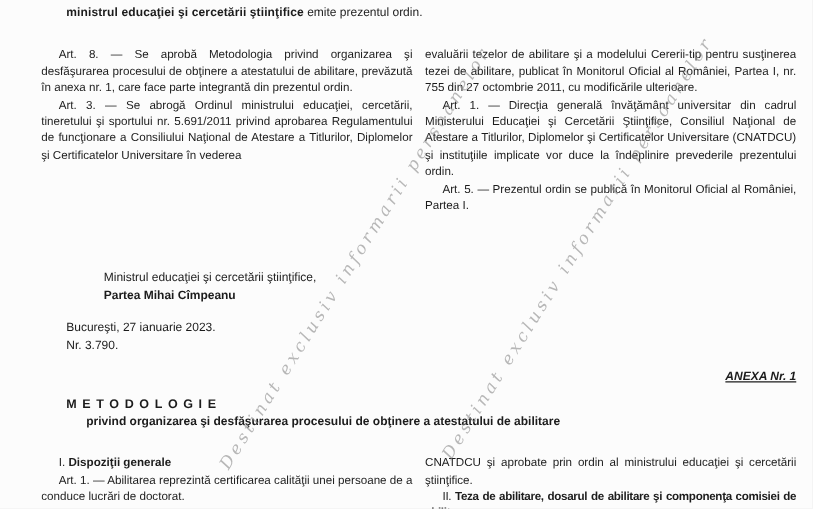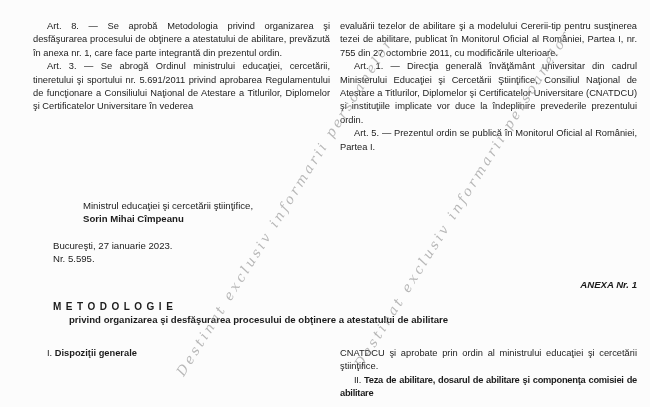--- a/index.html
+++ b/index.html
@@ -19,21 +19,21 @@
   .ind{text-indent:14px;}
   .intro{margin:0;padding-top:4px;text-indent:20px;font-size:9.6px;}
   .intro b{letter-spacing:.1px;}
   .cols{display:flex;gap:10px;}
   .cols.top{margin-top:20px;height:161px;overflow:hidden;}
   .cols.bottom{margin-top:20px;height:60px;overflow:hidden;}
   .col{flex:1;text-align:justify;}
   .sig{text-align:left;margin-top:18px;padding-left:50px;font-size:9.6px;}
   .sig .name{font-weight:bold;}
   .issue{margin-top:13px;padding-left:20px;font-size:9.6px;}
-  .annex{margin-top:12px;text-align:right;font-weight:bold;font-style:italic;font-size:9.6px;}
+  .annex{margin-top:12px;text-align:right;font-weight:bold;font-style:italic;text-decoration:underline;font-size:9.6px;}
   .methtitle{margin-top:9px;text-align:left;font-weight:bold;letter-spacing:4.5px;font-size:10px;padding-left:20px;}
   .methsub{text-align:left;font-weight:bold;font-size:9.6px;padding-left:36px;}
   .secnum{font-weight:normal;}
   .sectitle{font-weight:bold;}
   .tight{letter-spacing:-0.25px;}
   .watermark{
     position:absolute;
     z-index:2;
     white-space:nowrap;
     font-family:"DejaVu Serif",serif;
@@ -52,56 +52,58 @@
 </head>
 <body>
 
 <div class="page">
 
   <div class="watermark wm1">Destinat exclusiv informarii persoanelor</div>
   <div class="watermark wm2">Destinat exclusiv informarii persoanelor</div>
 
   <div class="content">
 
+    <p class="intro"><b>ministrul educaţiei şi cercetării ştiinţifice</b><span> emite prezentul ordin.</span></p>
 
     <div class="cols top">
       <div class="col">
         <p class="ind">Art. 8. — Se aprobă Metodologia privind organizarea şi desfăşurarea procesului de obţinere a atestatului de abilitare, prevăzută în anexa nr. 1, care face parte integrantă din prezentul ordin.</p>
         <p class="ind">Art. 3. — Se abrogă Ordinul ministrului educaţiei, cercetării, tineretului şi sportului nr. 5.691/2011 privind aprobarea Regulamentului de funcţionare a Consiliului Naţional de Atestare a Titlurilor, Diplomelor şi Certificatelor Universitare în vederea</p>
       </div>
       <div class="col">
         <p>evaluării tezelor de abilitare şi a modelului Cererii-tip pentru susţinerea tezei de abilitare, publicat în Monitorul Oficial al României, Partea I, nr. 755 din 27 octombrie 2011, cu modificările ulterioare.</p>
         <p class="ind">Art. 1. — Direcţia generală învăţământ universitar din cadrul Ministerului Educaţiei şi Cercetării Ştiinţifice, Consiliul Naţional de Atestare a Titlurilor, Diplomelor şi Certificatelor Universitare (CNATDCU) şi instituţiile implicate vor duce la îndeplinire prevederile prezentului ordin.</p>
         <p class="ind">Art. 5. — Prezentul ordin se publică în Monitorul Oficial al României, Partea I.</p>
       </div>
     </div>
 
     <div class="sig">
       <p>Ministrul educaţiei şi cercetării ştiinţifice,</p>
-      <p class="name">Sorin Mihai Cîmpeanu</p>
+      <p class="name">Partea Mihai Cîmpeanu</p>
     </div>
 
     <div class="issue">
       <p>Bucureşti, 27 ianuarie 2023.</p>
-      <p>Nr. 5.595.</p>
+      <p>Nr. 3.790.</p>
     </div>
 
     <p class="annex">ANEXA Nr. 1</p>
 
     <div>
       <p class="methtitle">METODOLOGIE</p>
       <p class="methsub">privind organizarea şi desfăşurarea procesului de obţinere a atestatului de abilitare</p>
     </div>
 
     <div class="cols bottom">
       <div class="col">
         <p class="ind">
           <span class="secnum">I.</span>
           <span class="sectitle">Dispoziţii generale</span>
         </p>
+        <p class="ind">Art. 1. — Abilitarea reprezintă certificarea calităţii unei persoane de a conduce lucrări de doctorat.</p>
       </div>
       <div class="col">
         <p>CNATDCU şi aprobate prin ordin al ministrului educaţiei şi cercetării ştiinţifice.</p>
         <p class="ind tight">
           <span class="secnum">II.</span>
           <span class="sectitle">Teza de abilitare, dosarul de abilitare şi componenţa comisiei de abilitare</span>
         </p>
       </div>
     </div>
 

